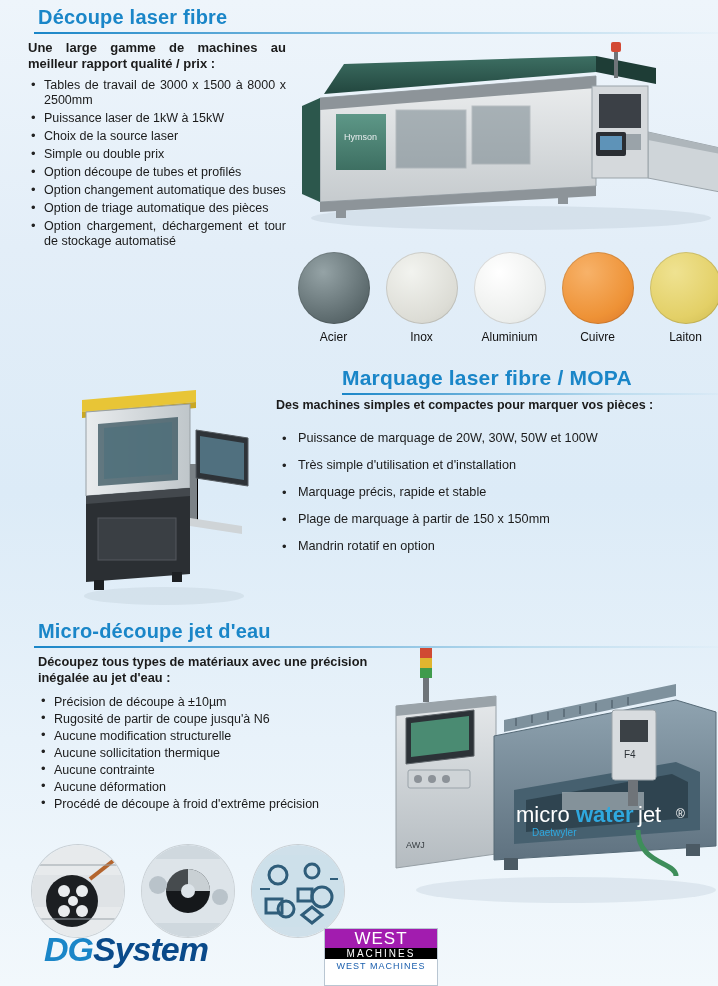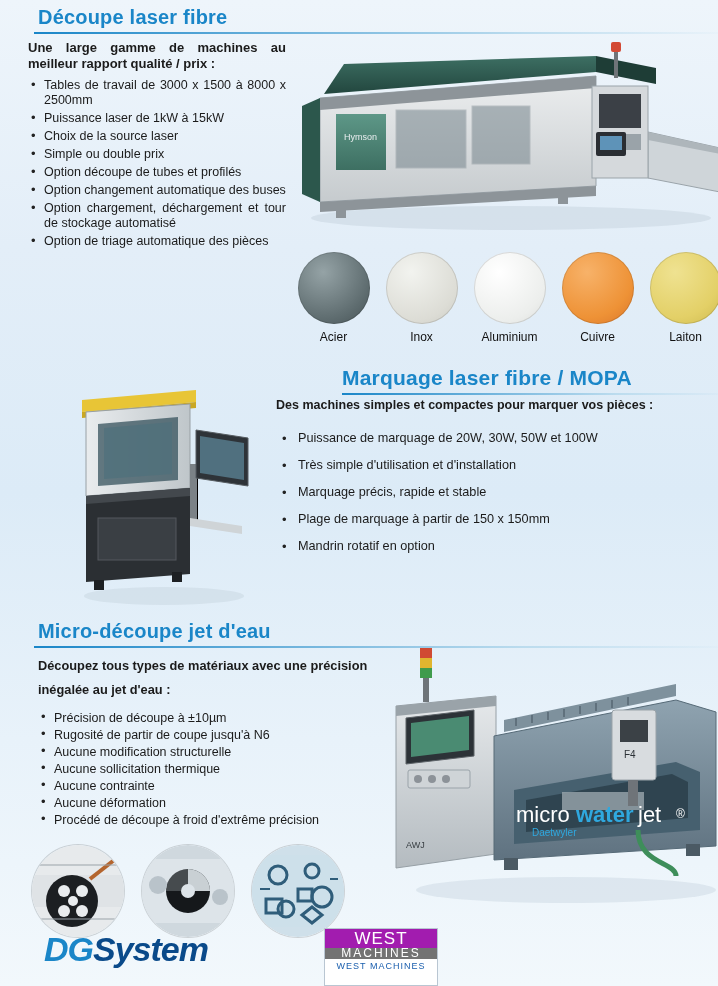--- a/index.html
+++ b/index.html
@@ -172,21 +172,21 @@
   #sec-jet .sec-title { margin-left: 4px; }
   #jet-text {
     position: absolute;
     left: 14px;
     top: 654px;
     width: 350px;
   }
   #jet-intro {
     font-size: 12.8px;
     font-weight: bold;
-    line-height: 24px;
+    line-height: 16px;
   }
   #jet-list { margin-top: 8px; }
   #jet-list li { font-size: 12.5px; line-height: 16px; margin-bottom: 1px; }
 
   #jet-machine {
     position: absolute;
     left: 352px;
     top: 640px;
     width: 360px;
     height: 270px;
@@ -234,23 +234,23 @@
   }
   #west-logo .w1 {
     background: #a21caf;
     color: #fff;
     font-weight: normal;
     font-size: 17px;
     line-height: 19px;
     letter-spacing: 1px;
   }
   #west-logo .w2 {
-    background: #737373;
+    background: #000000;
     color: #fff;
-    font-size: 12px;
+    font-size: 10px;
     line-height: 11px;
     letter-spacing: 2px;
   }
   #west-logo .w3 {
     color: #1b5fae;
     font-size: 9px;
     letter-spacing: 1px;
     margin-top: 2px;
   }
 </style>
@@ -266,22 +266,22 @@
 
   <div id="laser-text">
     <div id="laser-intro">Une large gamme de machines au meilleur rapport qualité / prix :</div>
     <ul class="bul" id="laser-list">
       <li>Tables de travail de 3000 x 1500 à 8000 x 2500mm</li>
       <li>Puissance laser de 1kW à 15kW</li>
       <li>Choix de la source laser</li>
       <li>Simple ou double prix</li>
       <li>Option découpe de tubes et profilés</li>
       <li>Option changement automatique des buses</li>
+      <li>Option de triage automatique des pièces</li>
       <li>Option chargement, déchargement et tour de stockage automatisé</li>
-      <li>Option de triage automatique des pièces</li>
     </ul>
   </div>
 
   <div id="laser-machine">
     <svg width="432" height="200" viewBox="0 0 432 200">
       <defs>
         <linearGradient id="gBodyTop" x1="0" y1="0" x2="0" y2="1">
           <stop offset="0" stop-color="#dfe2e4"></stop>
             <stop offset="1" stop-color="#b9bfc3"></stop>
         </linearGradient>

